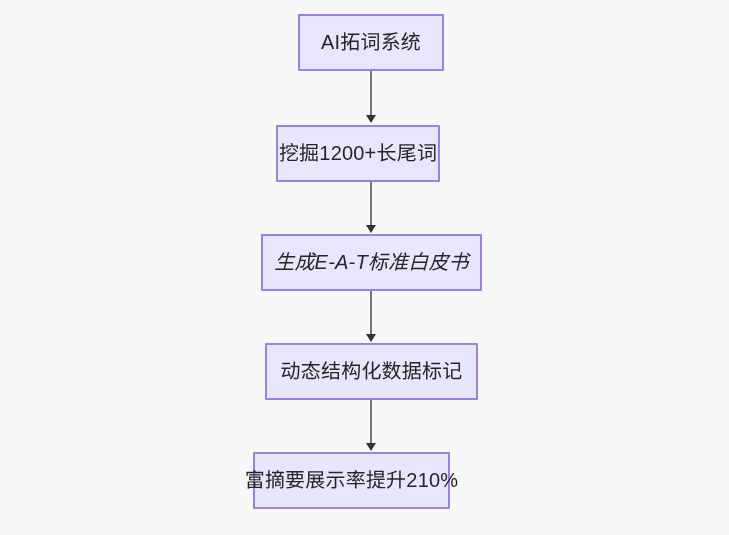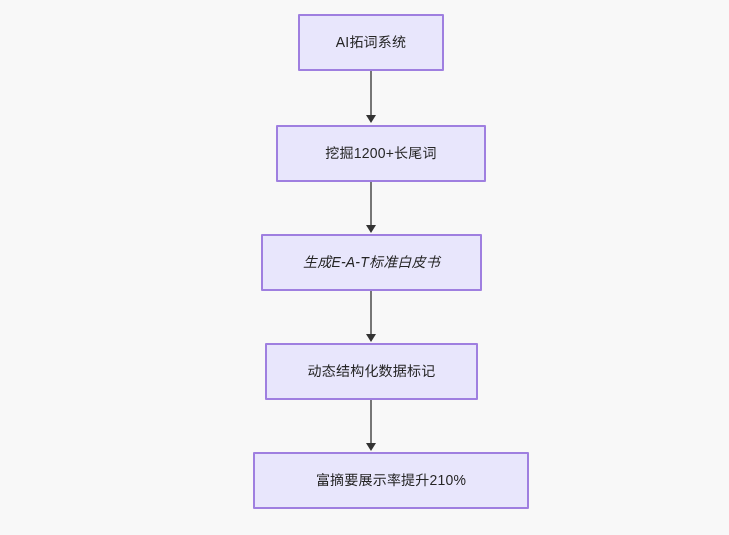--- a/index.html
+++ b/index.html
@@ -29,35 +29,35 @@
     background: #e8e6fc;
     border: 2px solid #9f7fe0;
     border-radius: 1px;
     display: flex;
     align-items: center;
     justify-content: center;
     user-select: none;
   }
 
   .flow-node .node-label {
-    font-size: 14px;
+    font-size: 20px;
     line-height: 19px;
     color: #262626;
     letter-spacing: 0.2px;
     text-align: center;
     white-space: nowrap;
     font-family: "Liberation Sans", "DejaVu Sans", sans-serif;
   }
 
   
   #node-1 { left: 298px; top: 14px;  width: 146px; }
-  #node-2 { left: 276px; top: 125px; width: 210px; }
+  #node-2 { left: 276px; top: 125px; width: 164px; }
   #node-3 { left: 261px; top: 234px; width: 221px; font-style: italic; }
   #node-4 { left: 265px; top: 343px; width: 213px; }
-  #node-5 { left: 253px; top: 452px; width: 276px; }
+  #node-5 { left: 253px; top: 452px; width: 197px; }
 
   
   .flow-edge {
     position: absolute;
     left: 370px;
     width: 2px;
     background: #767676;
   }
   #edge-1 { top: 71px;  height: 46px; }
   #edge-2 { top: 182px; height: 45px; }

